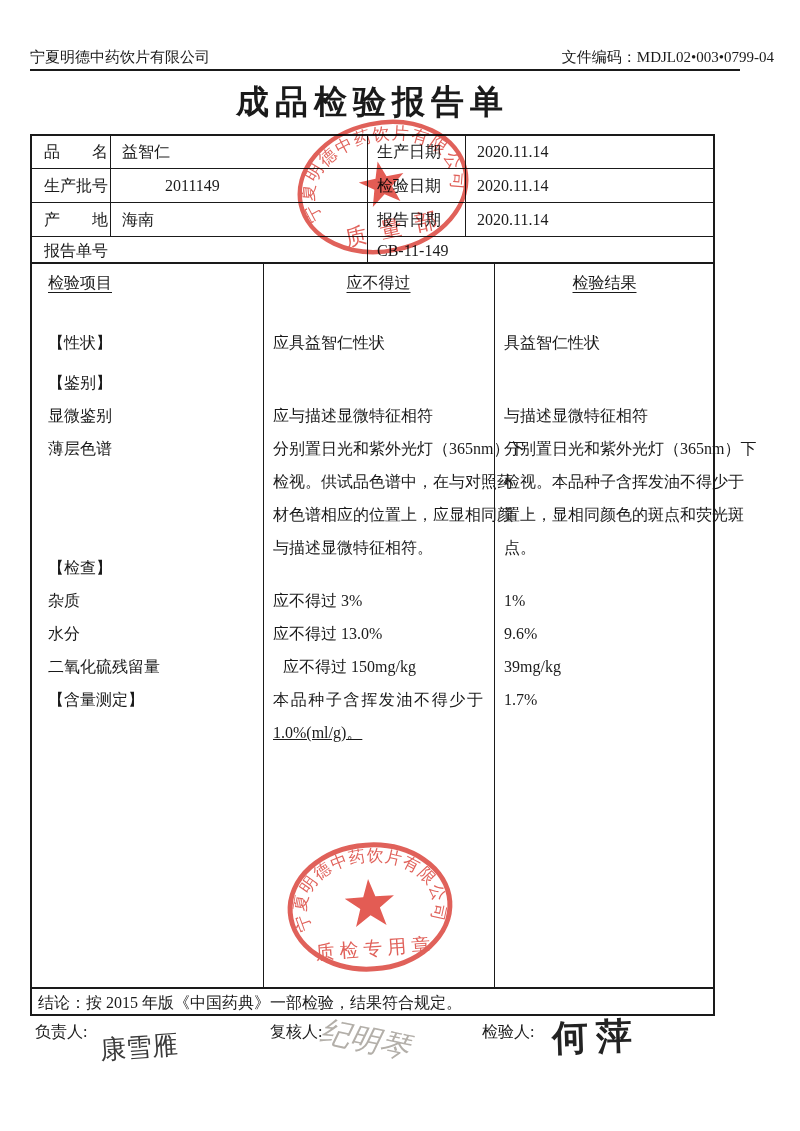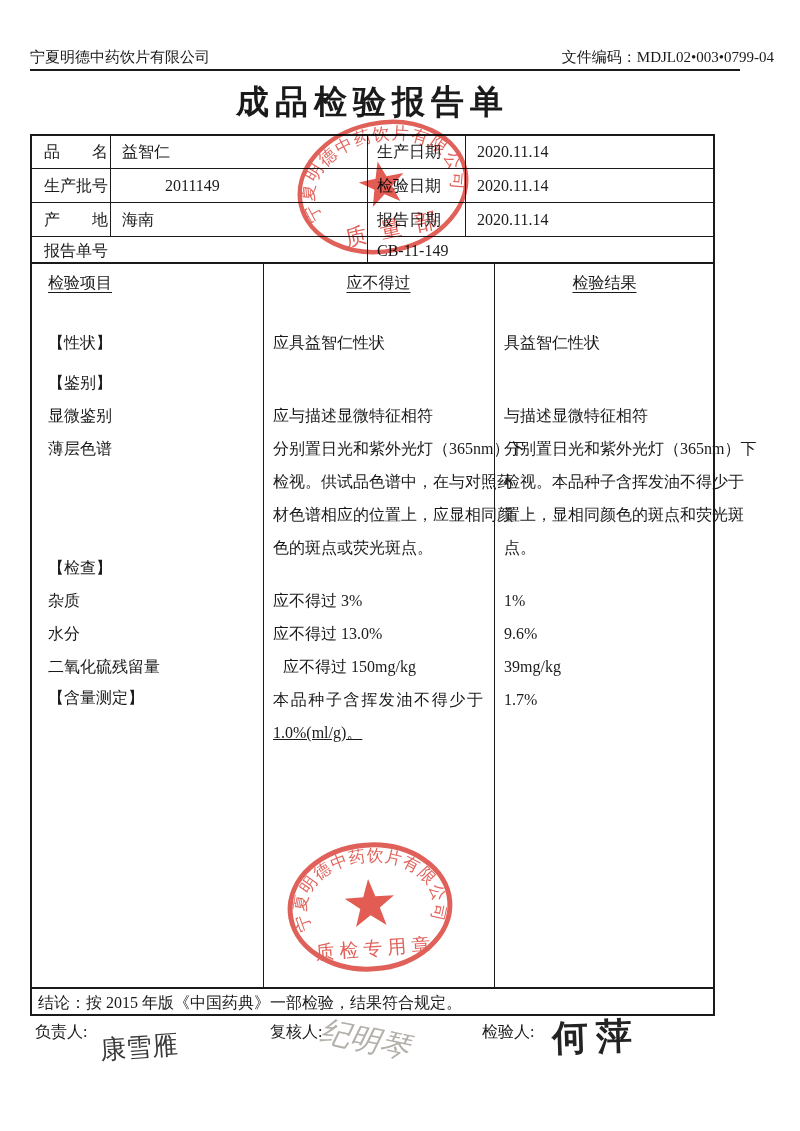--- a/index.html
+++ b/index.html
@@ -66,28 +66,28 @@
   <div class="abs colhead center" style="left:494px;top:273px;width:221px;">检验结果</div>
 
   <div class="abs t16" style="left:48px;top:333px;">【性状】</div>
   <div class="abs t16" style="left:48px;top:373px;">【鉴别】</div>
   <div class="abs t16" style="left:48px;top:406px;">显微鉴别</div>
   <div class="abs t16" style="left:48px;top:439px;">薄层色谱</div>
   <div class="abs t16" style="left:48px;top:558px;">【检查】</div>
   <div class="abs t16" style="left:48px;top:591px;">杂质</div>
   <div class="abs t16" style="left:48px;top:624px;">水分</div>
   <div class="abs t16" style="left:48px;top:657px;">二氧化硫残留量</div>
-  <div class="abs t16" style="left:48px;top:690px;font-family:Liberation Mono, monospace;">【含量测定】</div>
+  <div class="abs t16" style="left:48px;top:690px;">【含量测定】</div>
 
   <div class="abs t16" style="left:273px;top:333px;">应具益智仁性状</div>
   <div class="abs t16" style="left:273px;top:406px;">应与描述显微特征相符</div>
   <div class="abs t16" style="left:273px;top:439px;">分别置日光和紫外光灯（365nm）下</div>
   <div class="abs t16" style="left:273px;top:472px;">检视。供试品色谱中，在与对照药</div>
   <div class="abs t16" style="left:273px;top:505px;">材色谱相应的位置上，应显相同颜</div>
-  <div class="abs t16" style="left:273px;top:538px;">色的斑点或荧光斑点。</div>
+  <div class="abs t16" style="left:273px;top:538px;">与描述显微特征相符。</div>
   <div class="abs t16" style="left:273px;top:591px;">应不得过 3%</div>
   <div class="abs t16" style="left:273px;top:624px;">应不得过 13.0%</div>
   <div class="abs t16" style="left:283px;top:657px;">应不得过 150mg/kg</div>
   <div class="abs t16 justify-last" style="left:273px;top:690px;width:210px;">本品种子含挥发油不得少于</div>
   <div class="abs t16" style="left:273px;top:723px;text-decoration:underline;">1.0%(ml/g)。</div>
 
   <div class="abs t16" style="left:504px;top:333px;">具益智仁性状</div>
   <div class="abs t16" style="left:504px;top:406px;">与描述显微特征相符</div>
   <div class="abs t16" style="left:504px;top:439px;">分别置日光和紫外光灯（365nm）下</div>
   <div class="abs t16" style="left:504px;top:472px;">检视。本品种子含挥发油不得少于</div>

